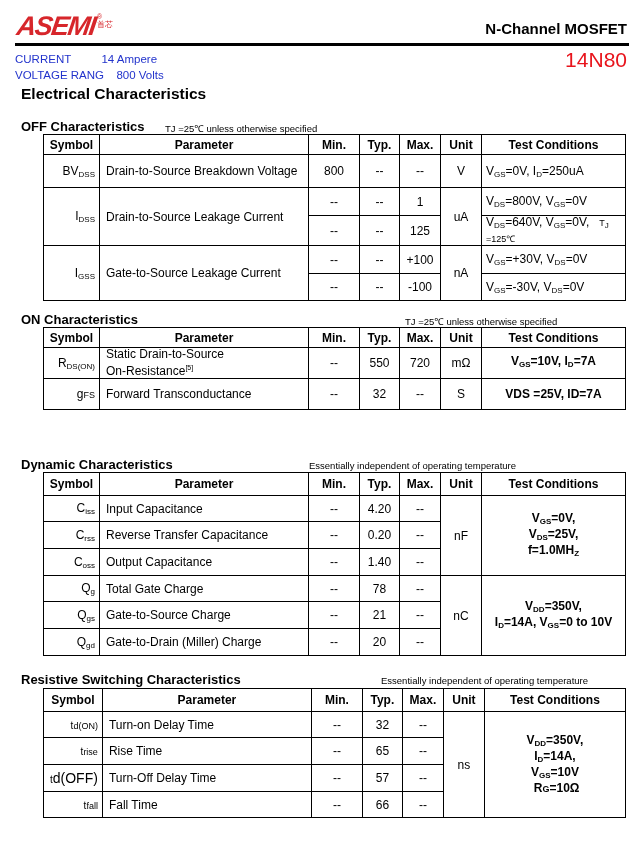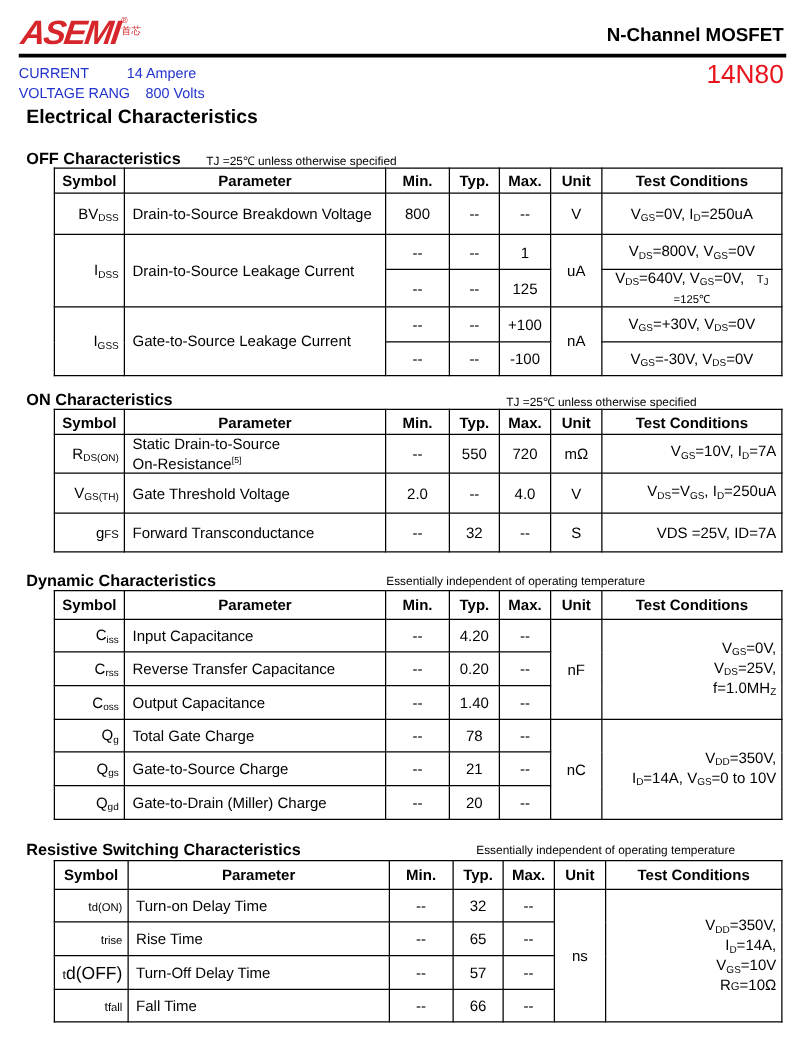--- a/index.html
+++ b/index.html
@@ -13,22 +13,22 @@
   .part { position:absolute; right:16px; top:48px; font-size:21px; color:#e8141c; }
   .spec { position:absolute; left:15px; font-size:11.5px; color:#2233cc; }
   .page-title { position:absolute; left:21px; top:85px; font-weight:bold; font-size:15.5px; }
   .sec-title { position:absolute; left:21px; font-weight:bold; font-size:13px; }
   .sec-note { position:absolute; font-size:9.5px; }
   table { position:absolute; left:27px; width:583px; border-collapse:collapse; font-size:12px;margin-left:16px; }
   td, th { border:1px solid #000; padding:0 4px; text-align:center; vertical-align:middle; }
   th { font-weight:bold; font-size:12px; height:19px; }
   td.sym { text-align:right; padding-left:6px; }
   td.par { text-align:left; padding-left:6px; }
-  td.tc { text-align:center; padding-left:4px; font-size:12px; }
-  td.tcc { text-align:right; font-size:12px; line-height:13px; }
+  td.tc { text-align:left; padding-left:4px; font-size:12px; }
+  td.tcc { text-align:center; font-size:12px; line-height:13px;font-weight:bold; }
   sub { font-size:8px; vertical-align:-2px; }
   sup { font-size:7px; }
   .w-sym { width:47px; } .w-par { width:200px; } .w-min{width:42px;} .w-typ{width:31px;text-align:center;} .w-max{width:32px;} .w-unit{width:32px;}
 </style>
 </head>
 <body>
 
 <div class="logo">
   <span class="logo-text">ASEMI</span>
   <span class="logo-cn">
@@ -121,29 +121,20 @@
   </tr>
   <tr style="height:31px">
     <td class="sym"><span>R</span><sub>DS(ON)</sub></td>
     <td class="par" style="line-height:13px"><span>Static Drain-to-Source</span><br><span>On-Resistance</span><sup>[5]</sup></td>
     <td>--</td>
     <td>550</td>
     <td>720</td>
     <td>mΩ</td>
     <td class="tcc">V<sub>GS</sub>=10V, I<sub>D</sub>=7A</td>
   </tr>
-  <tr style="height:32px">
-    <td class="sym"><span>V</span><sub>GS(TH)</sub></td>
-    <td class="par">Gate Threshold Voltage</td>
-    <td>2.0</td>
-    <td>--</td>
-    <td>4.0</td>
-    <td>V</td>
-    <td class="tcc">V<sub>DS</sub>=V<sub>GS</sub>, I<sub>D</sub>=250uA</td>
-  </tr>
   <tr style="height:31px">
     <td class="sym"><span>g</span><span style="font-size:9px">FS</span></td>
     <td class="par">Forward Transconductance</td>
     <td>--</td>
     <td>32</td>
     <td>--</td>
     <td>S</td>
     <td class="tcc">VDS =25V, ID=7A</td>
   </tr>
 </tbody>

